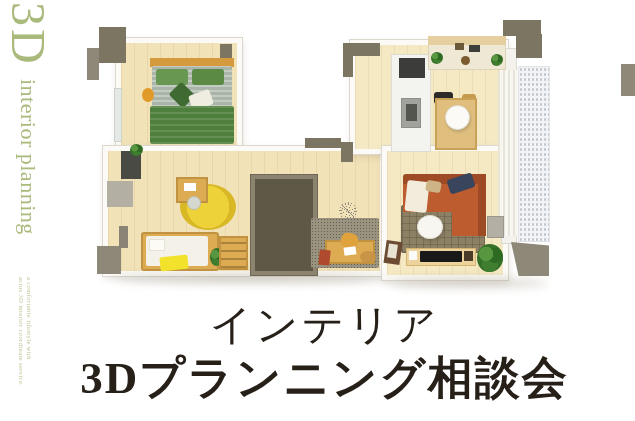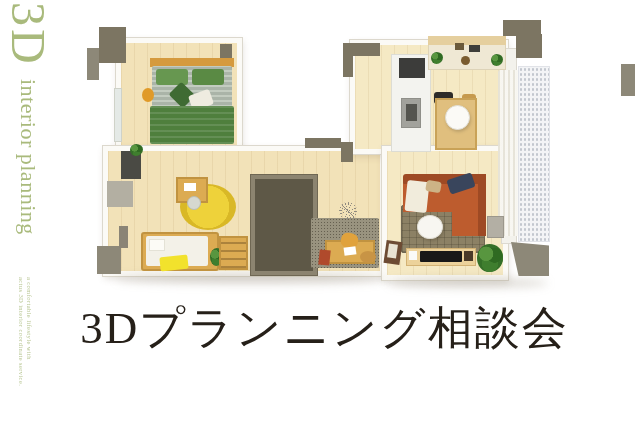--- a/index.html
+++ b/index.html
@@ -12,21 +12,21 @@
               color:var(--olive,#a9ba7c);line-height:1;}
   .brand-3d{font-size:48px;letter-spacing:3px;}
   .brand-sub{font-size:22px;letter-spacing:0.5px;margin-top:12px;}
   .brand-tagline{position:absolute;left:17px;top:277px;writing-mode:vertical-rl;text-orientation:mixed;
                  color:var(--olive,#a9ba7c);opacity:.85;font-size:6.5px;line-height:8px;letter-spacing:.4px;}
   .brand-tagline span{display:block;}
 
   
   .headline{position:absolute;left:20px;right:6px;top:301px;text-align:center;color:var(--ink,#262019);margin:0;font-weight:normal;}
   .headline-1{display:block;font-size:42px;letter-spacing:3px;line-height:1.18;}
-  .headline-2{display:block;font-size:45px;letter-spacing:2px;line-height:1.12;margin-top:2px;}
+  .headline-2{display:block;font-size:45px;letter-spacing:2px;line-height:1.12;margin-top:2px;font-weight:bold;}
 
   
   .plan{position:absolute;inset:0;}
   .floor{background-color:var(--floor,#f2e2b8);
          background-image:repeating-linear-gradient(90deg,rgba(150,110,50,.10) 0 1px,rgba(255,255,255,0) 1px 13px);
          border:5px solid var(--wall,#fbfaf6);outline:1px solid var(--wall-edge,#dcd8cd);
          box-sizing:border-box;box-shadow:1px 3px 7px rgba(110,95,70,.18);}
   .floor-ldk{background-color:var(--floor-ldk,#f5e9c4);}
   .cap{background:var(--cap,#7c7562);}
   .cap2{background:var(--cap-light,#8d8878);}
@@ -166,16 +166,17 @@
     <div class="abs" style="left:385px;top:241px;width:16px;height:23px;background:#6d4b33;transform:rotate(8deg);"></div>
     <div class="abs" style="left:388px;top:244px;width:9px;height:14px;background:#e8e2d2;transform:rotate(8deg);"></div>
     <div class="abs" style="left:406px;top:248px;width:70px;height:18px;background:#ecd29b;border:1px solid #d3b274;box-sizing:border-box;"></div>
     <div class="abs" style="left:420px;top:251px;width:42px;height:11px;background:#181818;border-radius:1px;"></div>
     <div class="abs" style="left:409px;top:251px;width:8px;height:9px;background:#fafaf8;"></div>
     <div class="abs" style="left:464px;top:251px;width:9px;height:10px;background:#4a3a28;"></div>
     <div class="abs plant" style="left:477px;top:244px;width:26px;height:28px;"></div>
   </div>
 
   <h1 class="headline">
+    <span class="headline-1">インテリア</span>
     <span class="headline-2">3Dプランニング相談会</span>
   </h1>
 
 </div>
 
 </body></html>

